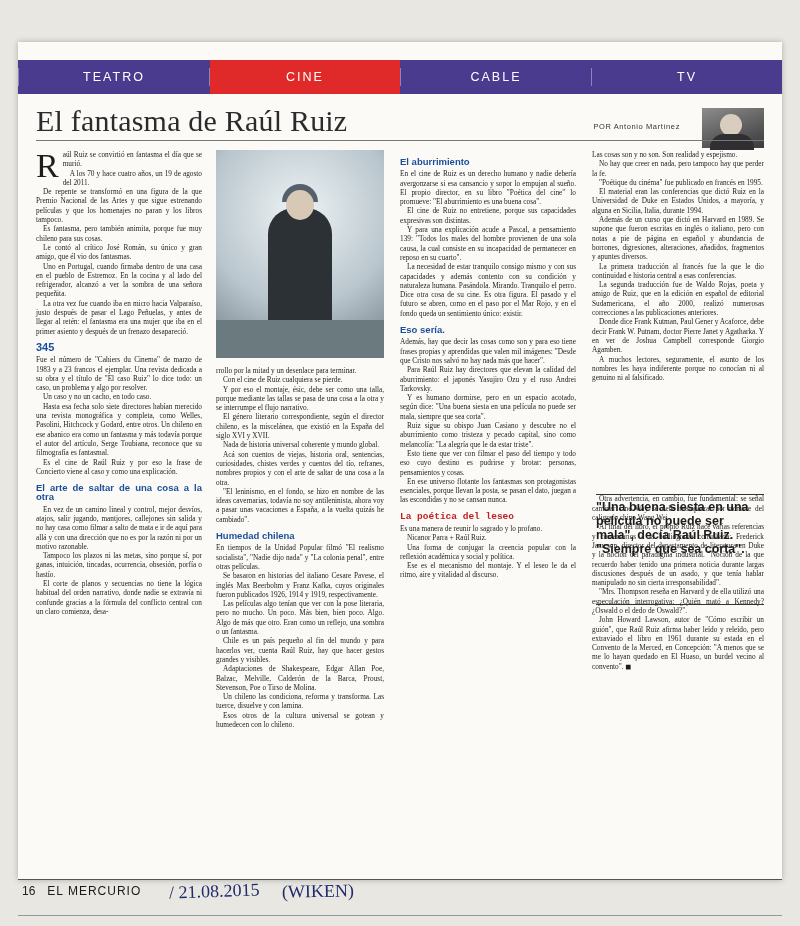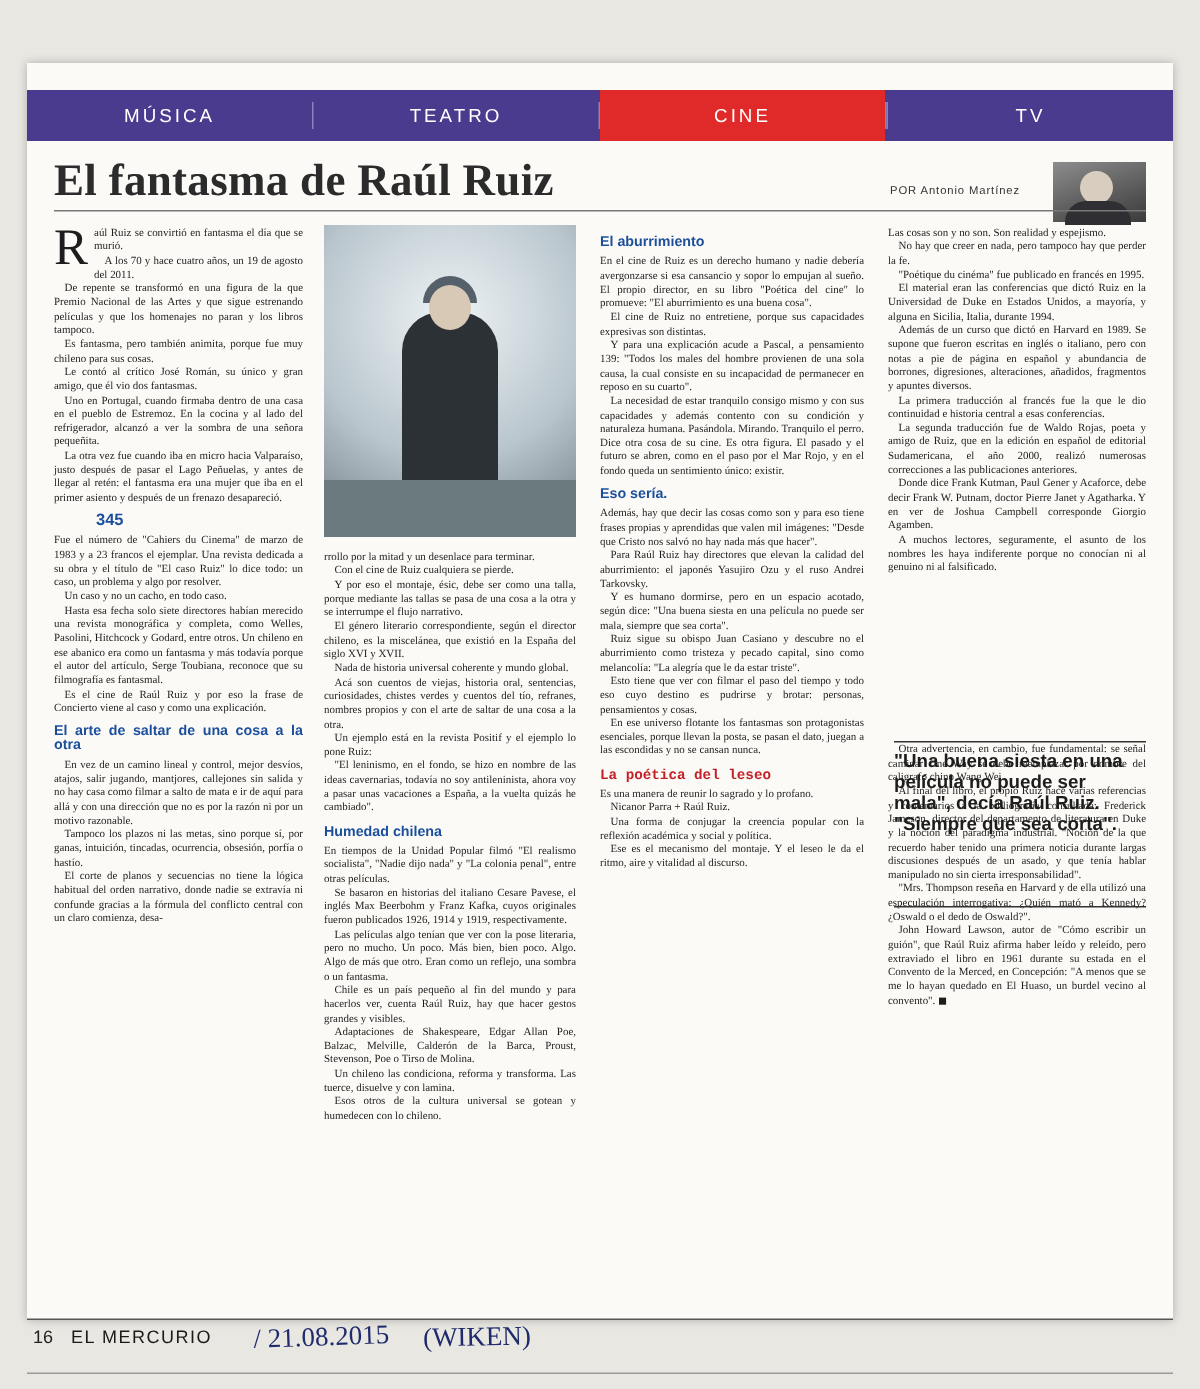--- a/index.html
+++ b/index.html
@@ -6,33 +6,33 @@
   body{font-family:"Liberation Serif", serif;}
   .page{position:relative;width:800px;height:926px;background:#e9e7e2;overflow:hidden;}
   .sheet{position:absolute;left:18px;top:42px;width:764px;height:838px;background:#fbfaf7;box-shadow:0 0 6px rgba(0,0,0,.25);}
   
   .navbar{position:absolute;left:18px;top:60px;width:764px;height:34px;background:#4b3b8f;display:flex;align-items:center;}
   .navbar .seg{flex:1;text-align:center;color:#ffffff;font-family:"Liberation Sans",sans-serif;font-size:12.5px;letter-spacing:2px;position:relative;}
   .navbar .seg.active{background:#e02a2a;height:34px;line-height:34px;}
   .navbar .divider{width:1px;height:18px;background:#8d82bd;}
   .navbar .seg span{display:block;line-height:34px;}
   
-  .headline{position:absolute;left:36px;top:104px;font-family:"Liberation Serif",serif;font-size:30px;color:#2b2b2b;font-weight:bold;letter-spacing:.2px;}
+  .headline{position:absolute;left:36px;top:104px;font-family:"Liberation Serif",serif;font-size:30px;color:#2b2b2b;font-weight:normal;letter-spacing:.2px;}
   .byline{position:absolute;right:120px;top:122px;font-family:"Liberation Sans",sans-serif;font-size:7.5px;letter-spacing:.6px;color:#333;text-align:right;margin-left:31px;}
   .author-photo{position:absolute;right:36px;top:108px;width:62px;height:40px;background:linear-gradient(160deg,#8d8d8d,#5a5a5a 60%,#3b3b3b);border:0;}
   .author-photo .face{position:absolute;left:18px;top:6px;width:22px;height:22px;border-radius:50%;background:#d9cdbf;}
   .author-photo .body{position:absolute;left:8px;top:26px;width:44px;height:16px;border-radius:14px 14px 0 0;background:#2f2f33;}
 
   
   .col{position:absolute;top:150px;font-size:7.3px;line-height:9.3px;text-align:justify;color:#1d1d1d;}
   .col p{margin:0 0 0 0;text-indent:7px;}
   .col p.noind{text-indent:0;}
   .col h3{font-family:"Liberation Sans",sans-serif;color:#1b4f9c;font-size:9.5px;margin:7px 0 3px 0;font-weight:bold;}
   .col h3.red{color:#c22026;font-family:Liberation Mono, monospace;}
-  .col h3.big{font-size:11px;margin-left:28px;}
+  .col h3.big{font-size:11px;}
   .c1{left:36px;width:166px;}
   .c2{left:216px;width:168px;}
   .c3{left:400px;width:176px;}
   .c4{left:592px;width:172px;}
 
   .dropcap{float:left;font-size:34px;line-height:28px;padding:2px 4px 0 0;font-family:"Liberation Serif",serif;}
 
   
   .photo{position:absolute;left:216px;top:150px;width:168px;height:208px;background:linear-gradient(180deg,#dfe6ea 0%,#bcc8cf 40%,#7e8a90 100%);overflow:hidden;}
   .photo .sky{position:absolute;inset:0;background:radial-gradient(circle at 50% 30%, #eef3f5 0%, #b9c6cd 55%, #6f7b82 100%);}
@@ -56,32 +56,32 @@
   .hl-rule{position:absolute;left:36px;top:140px;width:728px;height:1px;background:#777;}
 </style>
 </head>
 <body>
 
 <div class="page">
 
   <div class="sheet"></div>
 
   <div class="navbar">
-    <div class="seg">
-        <span>MÚSICA</span>
-      </div>
     <div class="divider"></div>
     <div class="seg">
         <span>TEATRO</span>
       </div>
     <div class="divider"></div>
     <div class="seg active">
         <span>CINE</span>
       </div>
     <div class="divider"></div>
+    <div class="seg">
+        <span>CABLE</span>
+      </div>
     <div class="divider"></div>
     <div class="seg">
         <span>TV</span>
       </div>
   </div>
 
   <div class="headline">El fantasma de Raúl Ruiz</div>
   <div class="byline">POR Antonio Martínez</div>
   <div class="author-photo">
     <div class="face"></div>
@@ -116,21 +116,20 @@
     <p>El corte de planos y secuencias no tiene la lógica habitual del orden narrativo, donde nadie se extravía ni confunde gracias a la fórmula del conflicto central con un claro comienza, desa-</p>
   </div>
 
   <div class="col c2" style="top:366px;">
     <p class="noind">rrollo por la mitad y un desenlace para terminar.</p>
     <p>Con el cine de Ruiz cualquiera se pierde.</p>
     <p>Y por eso el montaje, ésic, debe ser como una talla, porque mediante las tallas se pasa de una cosa a la otra y se interrumpe el flujo narrativo.</p>
     <p>El género literario correspondiente, según el director chileno, es la miscelánea, que existió en la España del siglo XVI y XVII.</p>
     <p>Nada de historia universal coherente y mundo global.</p>
     <p>Acá son cuentos de viejas, historia oral, sentencias, curiosidades, chistes verdes y cuentos del tío, refranes, nombres propios y con el arte de saltar de una cosa a la otra.</p>
-    <p>Un ejemplo está en la revista Positif y el ejemplo lo pone Ruiz:</p>
     <p>"El leninismo, en el fondo, se hizo en nombre de las ideas cavernarias, todavía no soy antileninista, ahora voy a pasar unas vacaciones a España, a la vuelta quizás he cambiado".</p>
     <h3>Humedad chilena</h3>
     <p class="noind">En tiempos de la Unidad Popular filmó "El realismo socialista", "Nadie dijo nada" y "La colonia penal", entre otras películas.</p>
     <p>Se basaron en historias del italiano Cesare Pavese, el inglés Max Beerbohm y Franz Kafka, cuyos originales fueron publicados 1926, 1914 y 1919, respectivamente.</p>
     <p>Las películas algo tenían que ver con la pose literaria, pero no mucho. Un poco. Más bien, bien poco. Algo. Algo de más que otro. Eran como un reflejo, una sombra o un fantasma.</p>
     <p>Chile es un país pequeño al fin del mundo y para hacerlos ver, cuenta Raúl Ruiz, hay que hacer gestos grandes y visibles.</p>
     <p>Adaptaciones de Shakespeare, Edgar Allan Poe, Balzac, Melville, Calderón de la Barca, Proust, Stevenson, Poe o Tirso de Molina.</p>
     <p>Un chileno las condiciona, reforma y transforma. Las tuerce, disuelve y con lamina.</p>
     <p>Esos otros de la cultura universal se gotean y humedecen con lo chileno.</p>
   </div>

